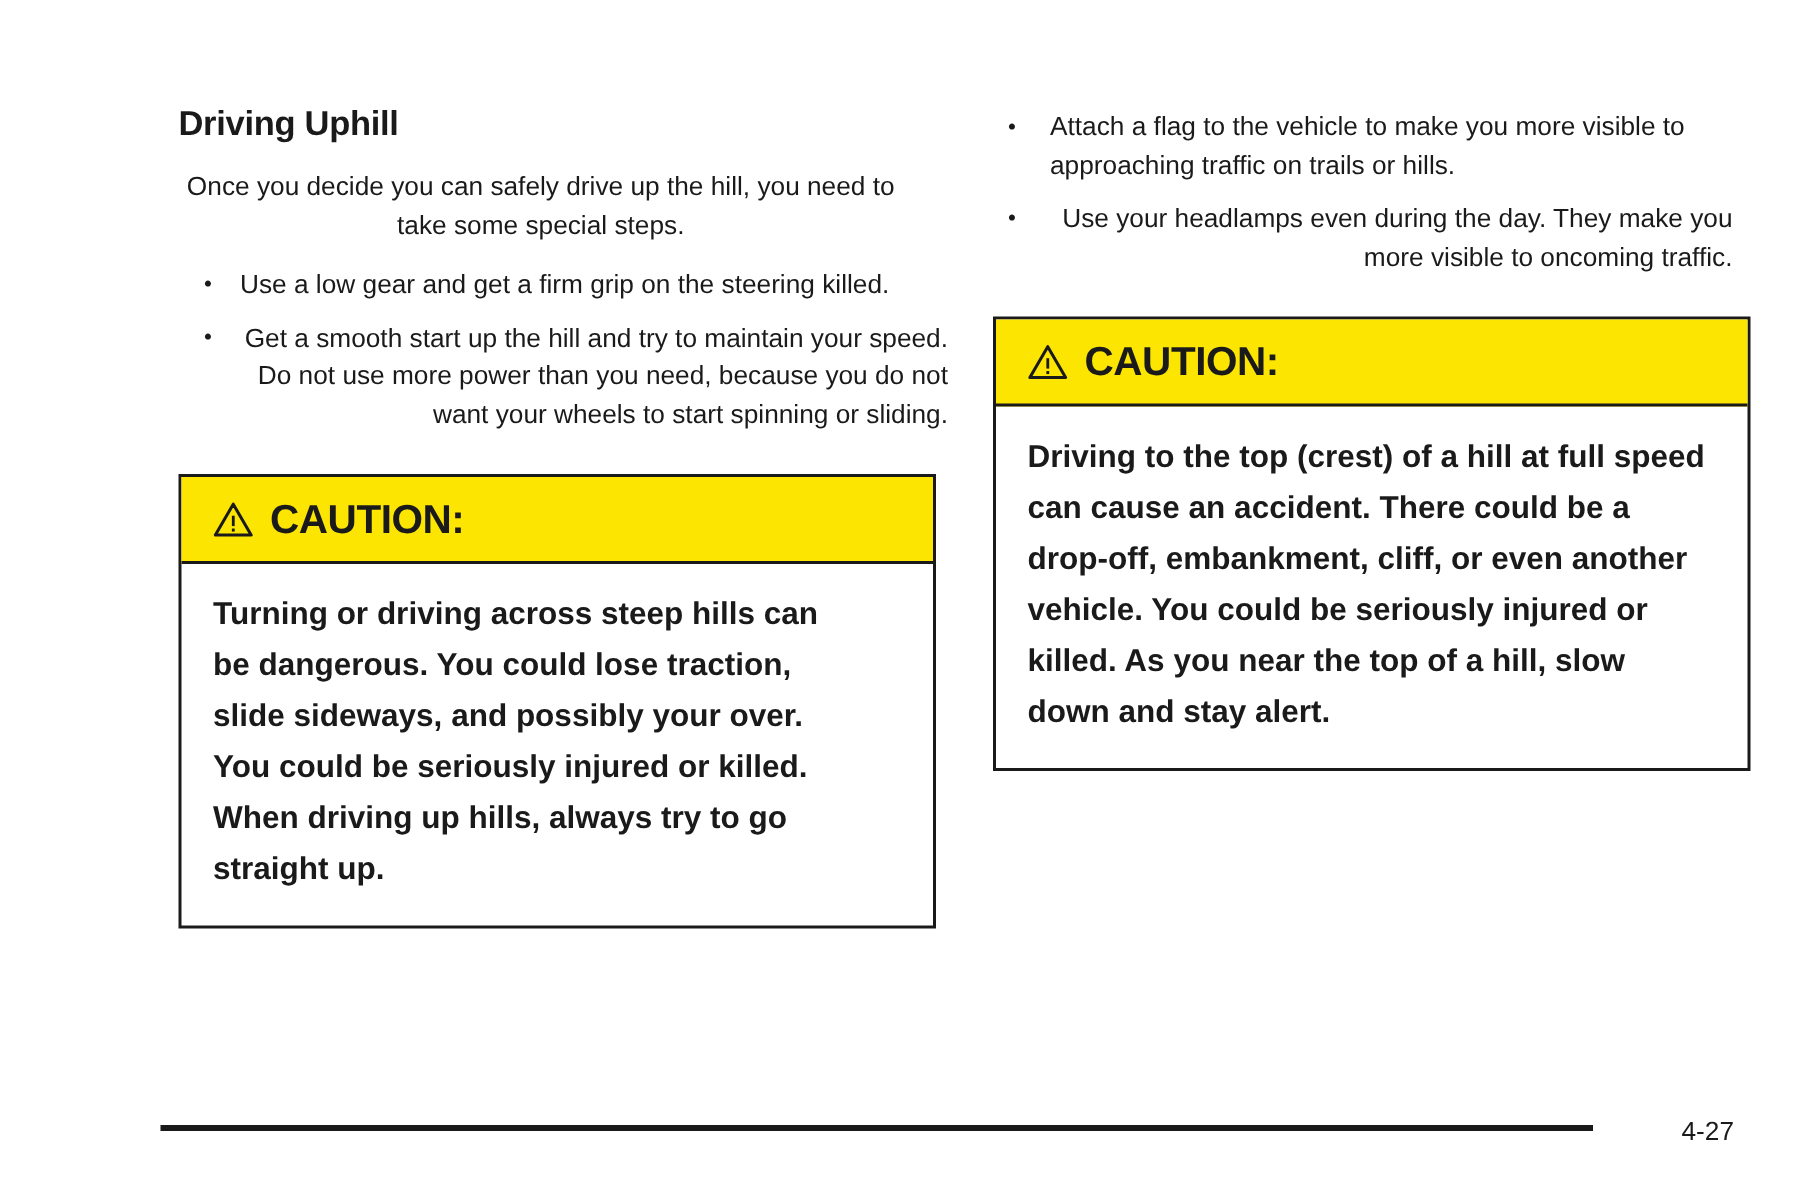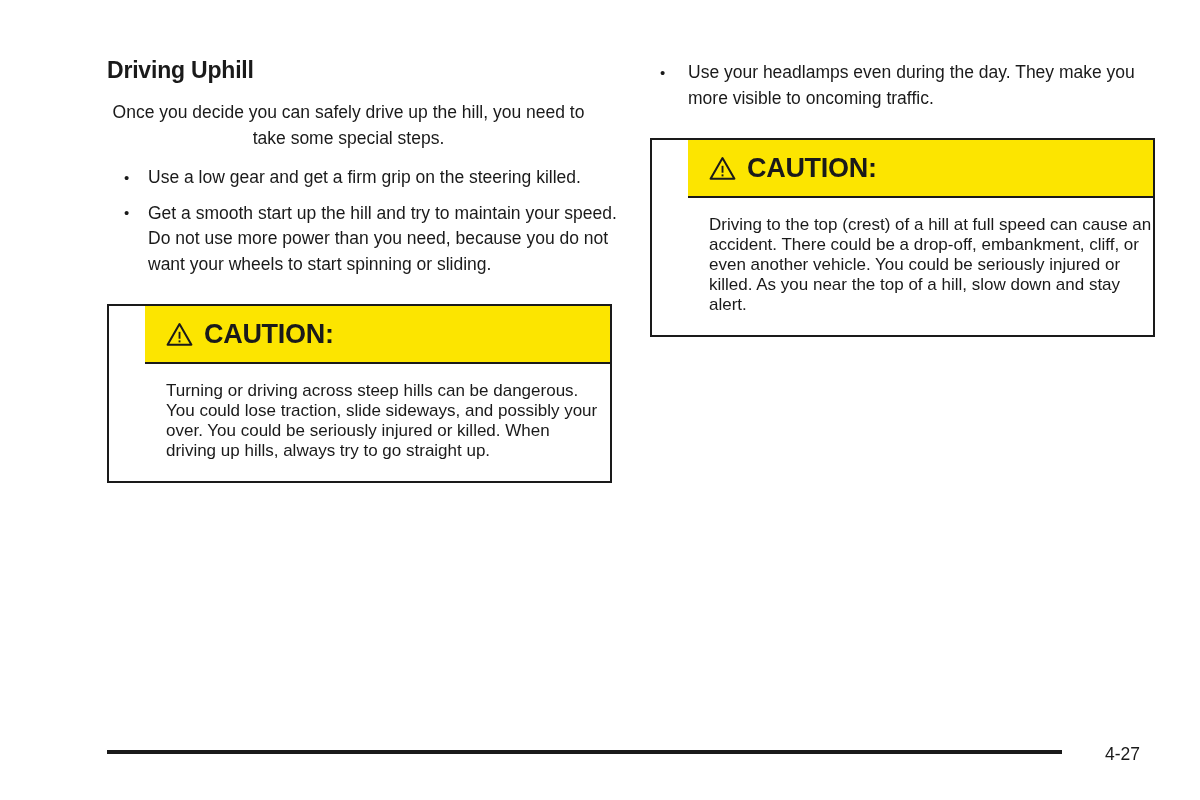--- a/index.html
+++ b/index.html
@@ -18,22 +18,23 @@
   }
 
   .page {
     position: absolute;
     inset: 0;
   }
 
   
   .column {
     position: absolute;
-    top: 0;
+    top: 12px;
     width: 505px;
+    margin-left: 12px;
   }
   .column-left  { left: 107px; }
   .column-right { left: 650px; }
 
   
   .page-title {
     font-size: 23px;
     font-weight: bold;
     letter-spacing: -0.2px;
     margin: 0;
@@ -55,42 +56,41 @@
     margin: 0;
     padding: 0;
   }
   .bullet-item {
     position: relative;
     font-size: 17.5px;
     line-height: 25.5px;
     padding-left: 41px;
     margin: 0 0 10px 0;
   }
-  .bullet-item:last-child { margin-bottom: 0; }
+  .bullet-item:last-child { margin-bottom: 0; text-align: right; }
   .bullet-item::before {
     content: "\2022";
     position: absolute;
     left: 17px;
     top: -0.5px;
     font-size: 15px;
     line-height: 25.5px;
   }
   .column-right .bullet-item {
     padding-left: 38px;
   }
   .column-right .bullet-item::before {
     left: 10px;
   }
 
   
   .caution-box {
     border: 2px solid #1a1a1a;
     background: #ffffff;
     box-sizing: border-box;
-    padding-left: 36px;
   }
   .caution-header {
     background: #FCE500;
     border-bottom: 2px solid #1a1a1a;
     height: 58px;
     display: flex;
     align-items: center;
     padding-left: 21px;
     box-sizing: border-box;
   }
@@ -104,38 +104,38 @@
     font-size: 27px;
     font-weight: bold;
     letter-spacing: -0.3px;
     margin-left: 11px;
     line-height: 1;
   }
   .caution-body {
     padding: 17px 20px 20px 21px;
   }
   .caution-text {
-    font-size: 17px;
-    font-weight: normal;
-    line-height: 20px;
+    font-size: 21px;
+    font-weight: bold;
+    line-height: 34px;
     margin: 0;
   }
 
   
   .footer-rule {
     position: absolute;
     left: 107px;
     top: 750px;
     width: 955px;
     height: 4px;
     background: #1a1a1a;
   }
   .page-number {
     position: absolute;
-    right: 60px;
+    right: 44px;
     top: 744px;
     font-size: 17.5px;
     line-height: 20px;
     text-align: right;
   }
 </style>
 </head>
 <body>
 
 <div class="page">
@@ -162,20 +162,21 @@
       </div>
       <div class="caution-body">
         <p class="caution-text" style="width:432px;">Turning or driving across steep hills can be dangerous. You could lose traction, slide sideways, and possibly your over. You could be seriously injured or killed. When driving up hills, always try to go straight up.</p>
       </div>
     </div>
   </div>
 
   <div class="column column-right">
 
     <ul class="bullet-list" style="margin-top:60px;">
+      <li class="bullet-item" style="width:443px;">Attach a flag to the vehicle to make you more visible to approaching traffic on trails or hills.</li>
       <li class="bullet-item" style="width:455px;">Use your headlamps even during the day. They make you more visible to oncoming traffic.</li>
     </ul>
 
     <div class="caution-box" style="margin-top:27px; width:505px;">
       <div class="caution-header">
         <svg class="warning-triangle" viewBox="0 0 28 26">
           <path d="M14 2.2 L26.4 23.6 L1.6 23.6 Z" fill="none" stroke="#1a1a1a" stroke-width="2.1" stroke-linejoin="round"></path>
           <rect x="13.05" y="10.2" width="1.95" height="7.2" fill="#1a1a1a"></rect>
           <rect x="13.05" y="19.1" width="1.95" height="2.1" fill="#1a1a1a"></rect>
         </svg>

